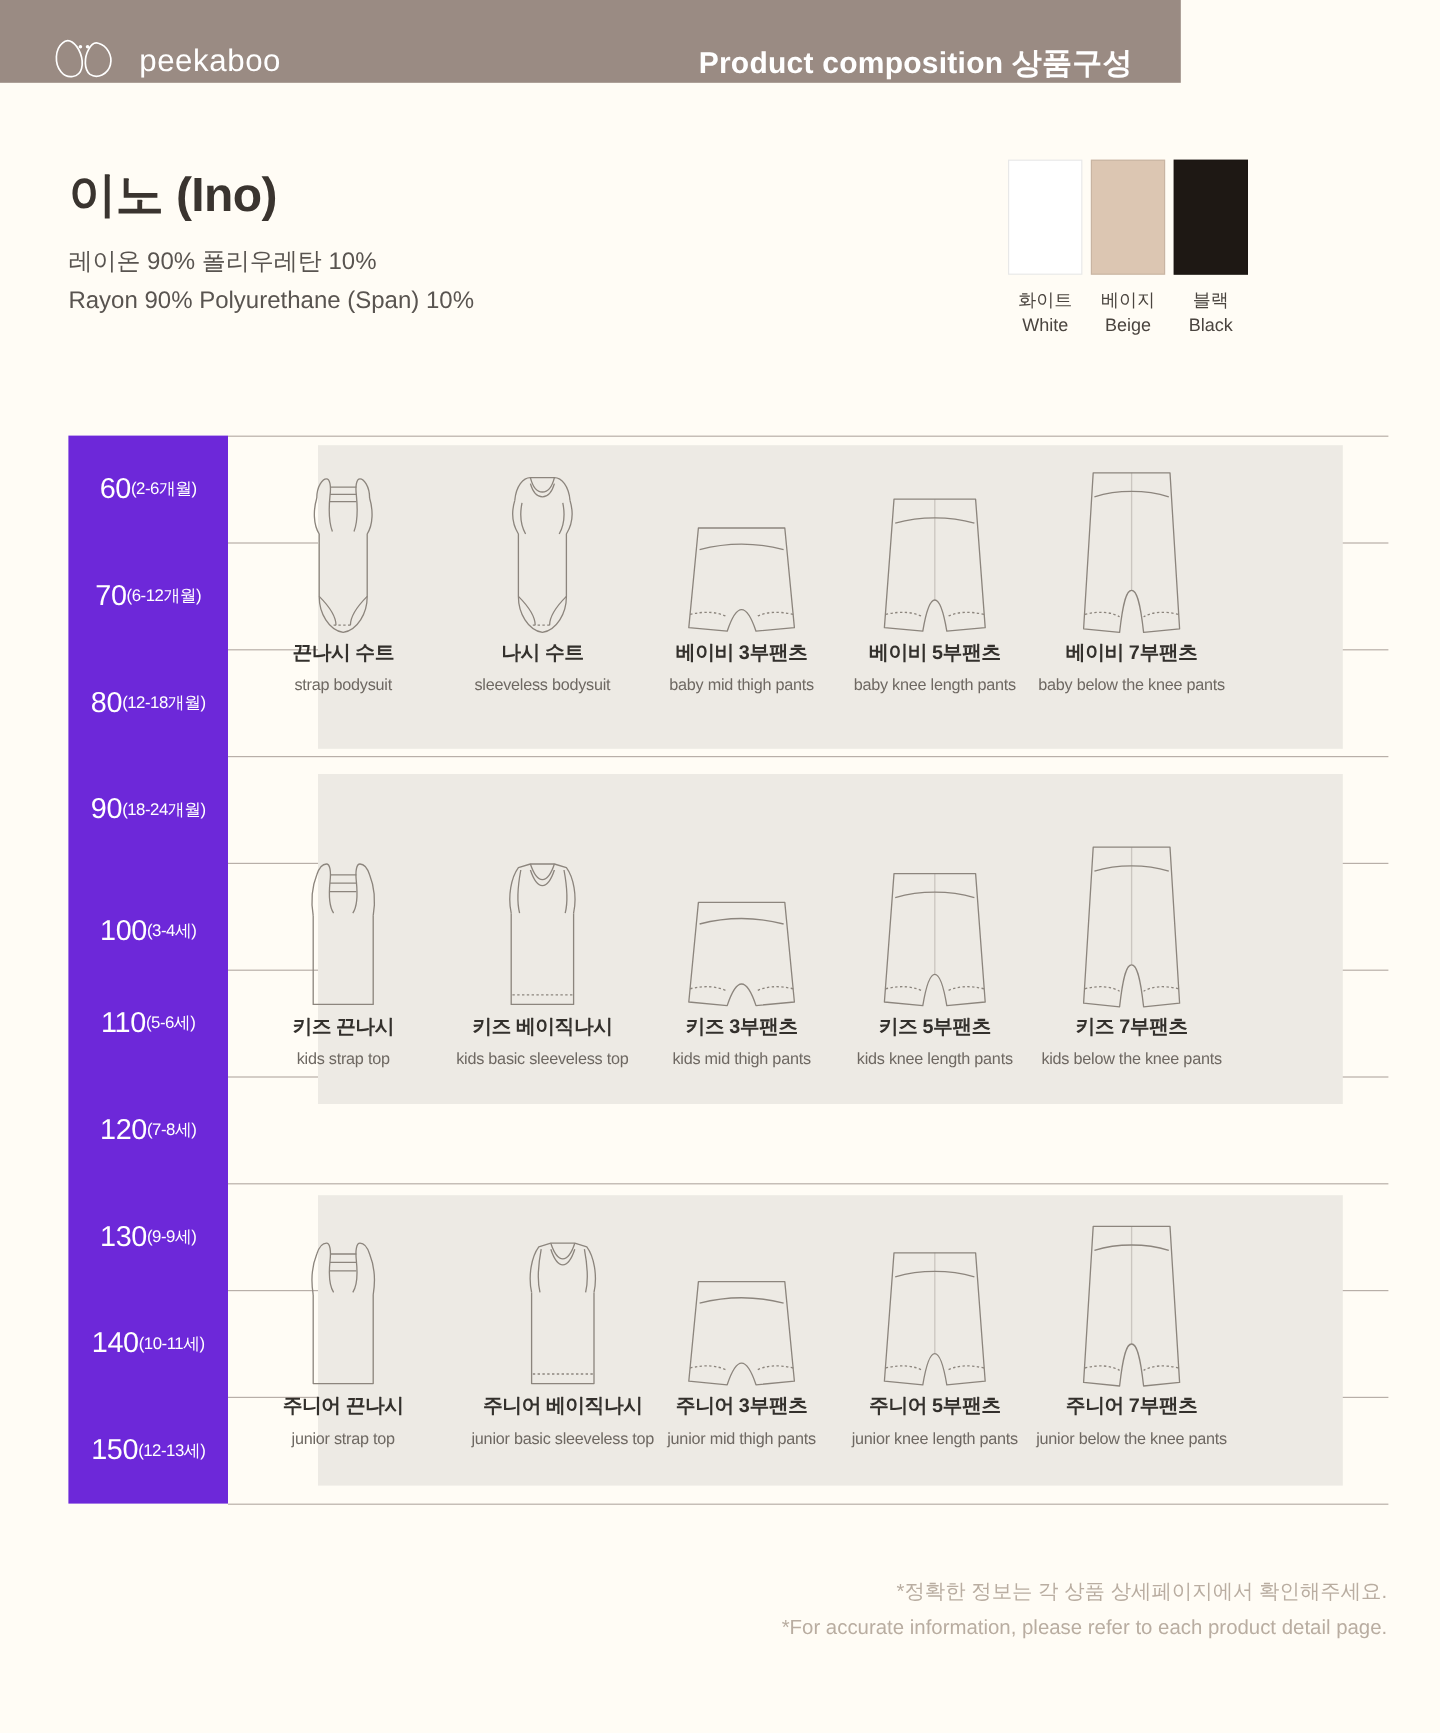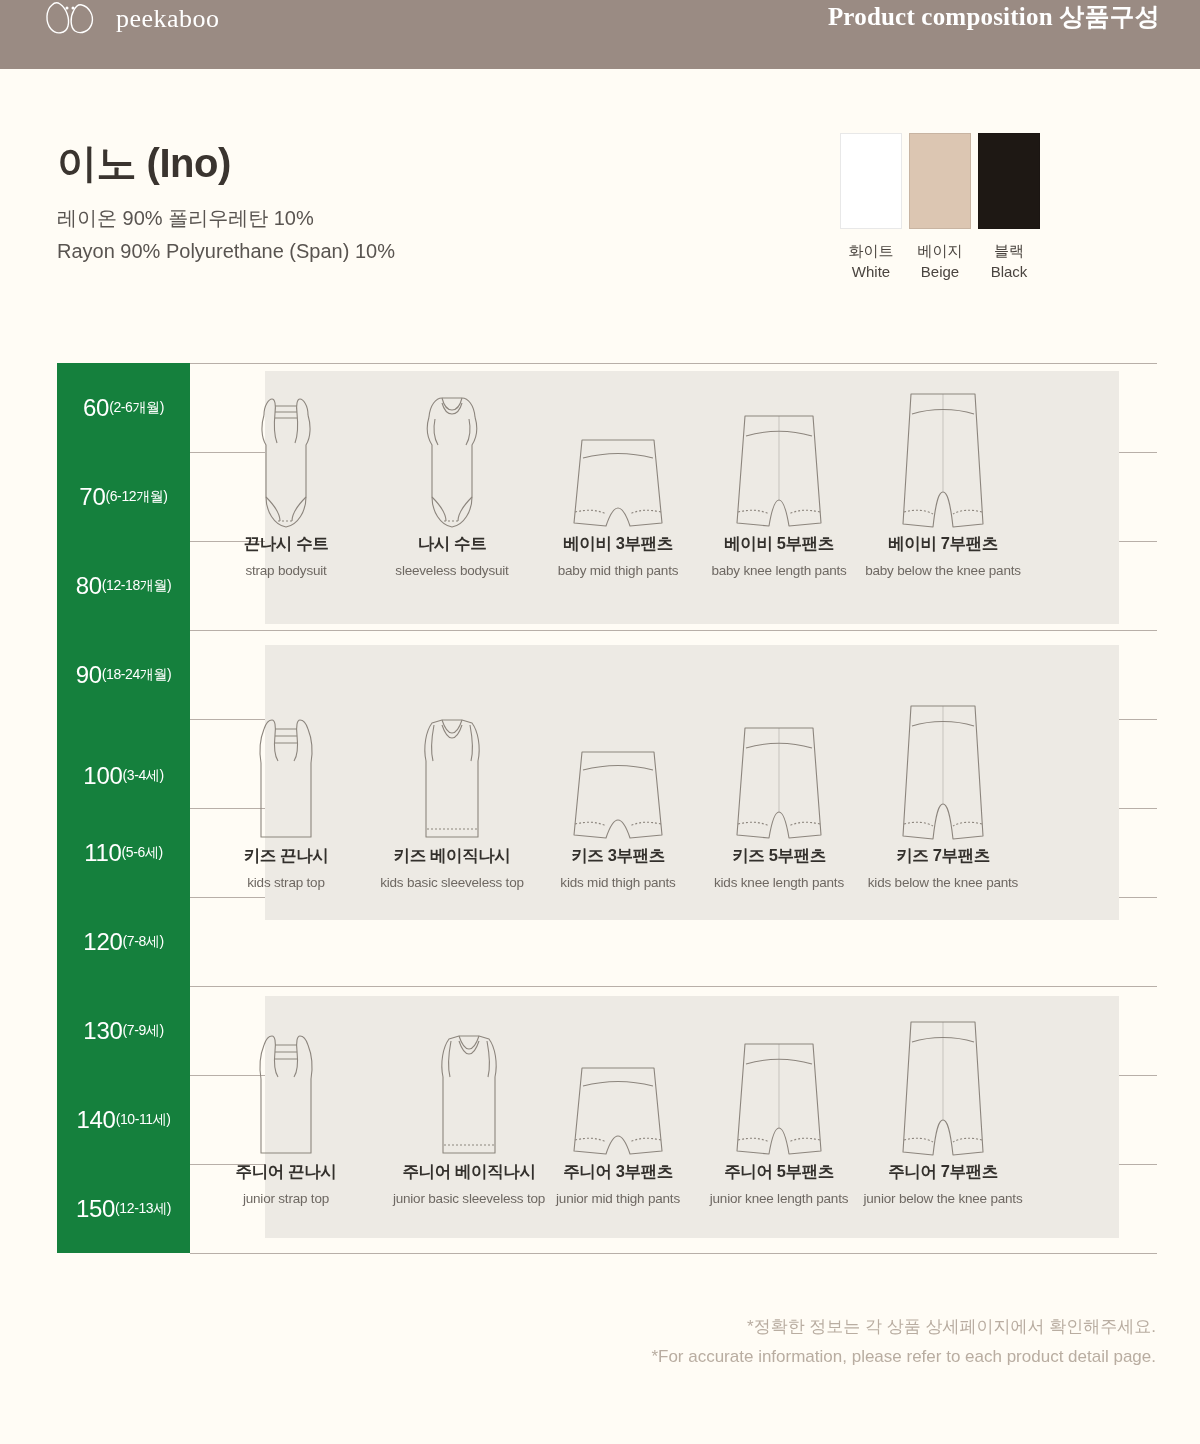--- a/index.html
+++ b/index.html
@@ -7,23 +7,23 @@
     width: 1200px;
     height: 1444px;
     background: #FFFCF5;
     font-family: "Liberation Sans", "DejaVu Sans", sans-serif;
     overflow: hidden;
   }
 
   
   .header {
     position: absolute; top: 0; left: 0;
-    width: 1200px; height: 69px;
+    width: 984px; height: 69px;
     background: #9A8B83;
-    display: flex; align-items: flex-start; justify-content: space-between; font-family: Liberation Serif, serif;
+    display: flex; align-items: flex-end; justify-content: space-between;
   }
   .brand { display: flex; align-items: center; gap: 14px; padding-left: 42px; }
   .brand-logo { width: 60px; height: 38px; display: block; }
   .brand-name {
     color: #FFFFFF; font-size: 26px; letter-spacing: 0.5px;
     font-weight: 400;
   }
   .header-title {
     color: #FFFFFF; font-size: 25px; font-weight: 700;
     padding-right: 40px; letter-spacing: 0.2px;
@@ -58,21 +58,21 @@
   .swatch-label .en { display: block; }
 
   
   .chart {
     position: absolute; top: 363px; left: 57px;
     width: 1100px; height: 890px;
   }
   .size-col {
     position: absolute; top: 0; left: 0;
     width: 133px; height: 890px;
-    background: #15803d;
+    background: #6d28d9;
   }
   .size-cell {
     position: absolute; left: 0; width: 133px; height: 89px;
     display: flex; align-items: center; justify-content: center;
     color: #FFFFFF; white-space: nowrap;
   }
   .size-num { font-size: 24px; font-weight: 400; letter-spacing: -0.3px; }
   .size-age { font-size: 14px; font-weight: 400; letter-spacing: -0.4px; }
 
   
@@ -190,21 +190,21 @@
       <div class="size-cell" style="top: 445px;">
         <span class="size-num">110</span>
         <span class="size-age">(5-6세)</span>
       </div>
       <div class="size-cell" style="top: 534px;">
         <span class="size-num">120</span>
         <span class="size-age">(7-8세)</span>
       </div>
       <div class="size-cell" style="top: 623px;">
         <span class="size-num">130</span>
-        <span class="size-age">(7-9세)</span>
+        <span class="size-age">(9-9세)</span>
       </div>
       <div class="size-cell" style="top: 712px;">
         <span class="size-num">140</span>
         <span class="size-age">(10-11세)</span>
       </div>
       <div class="size-cell" style="top: 801px;">
         <span class="size-num">150</span>
         <span class="size-age">(12-13세)</span>
       </div>
     </div>

